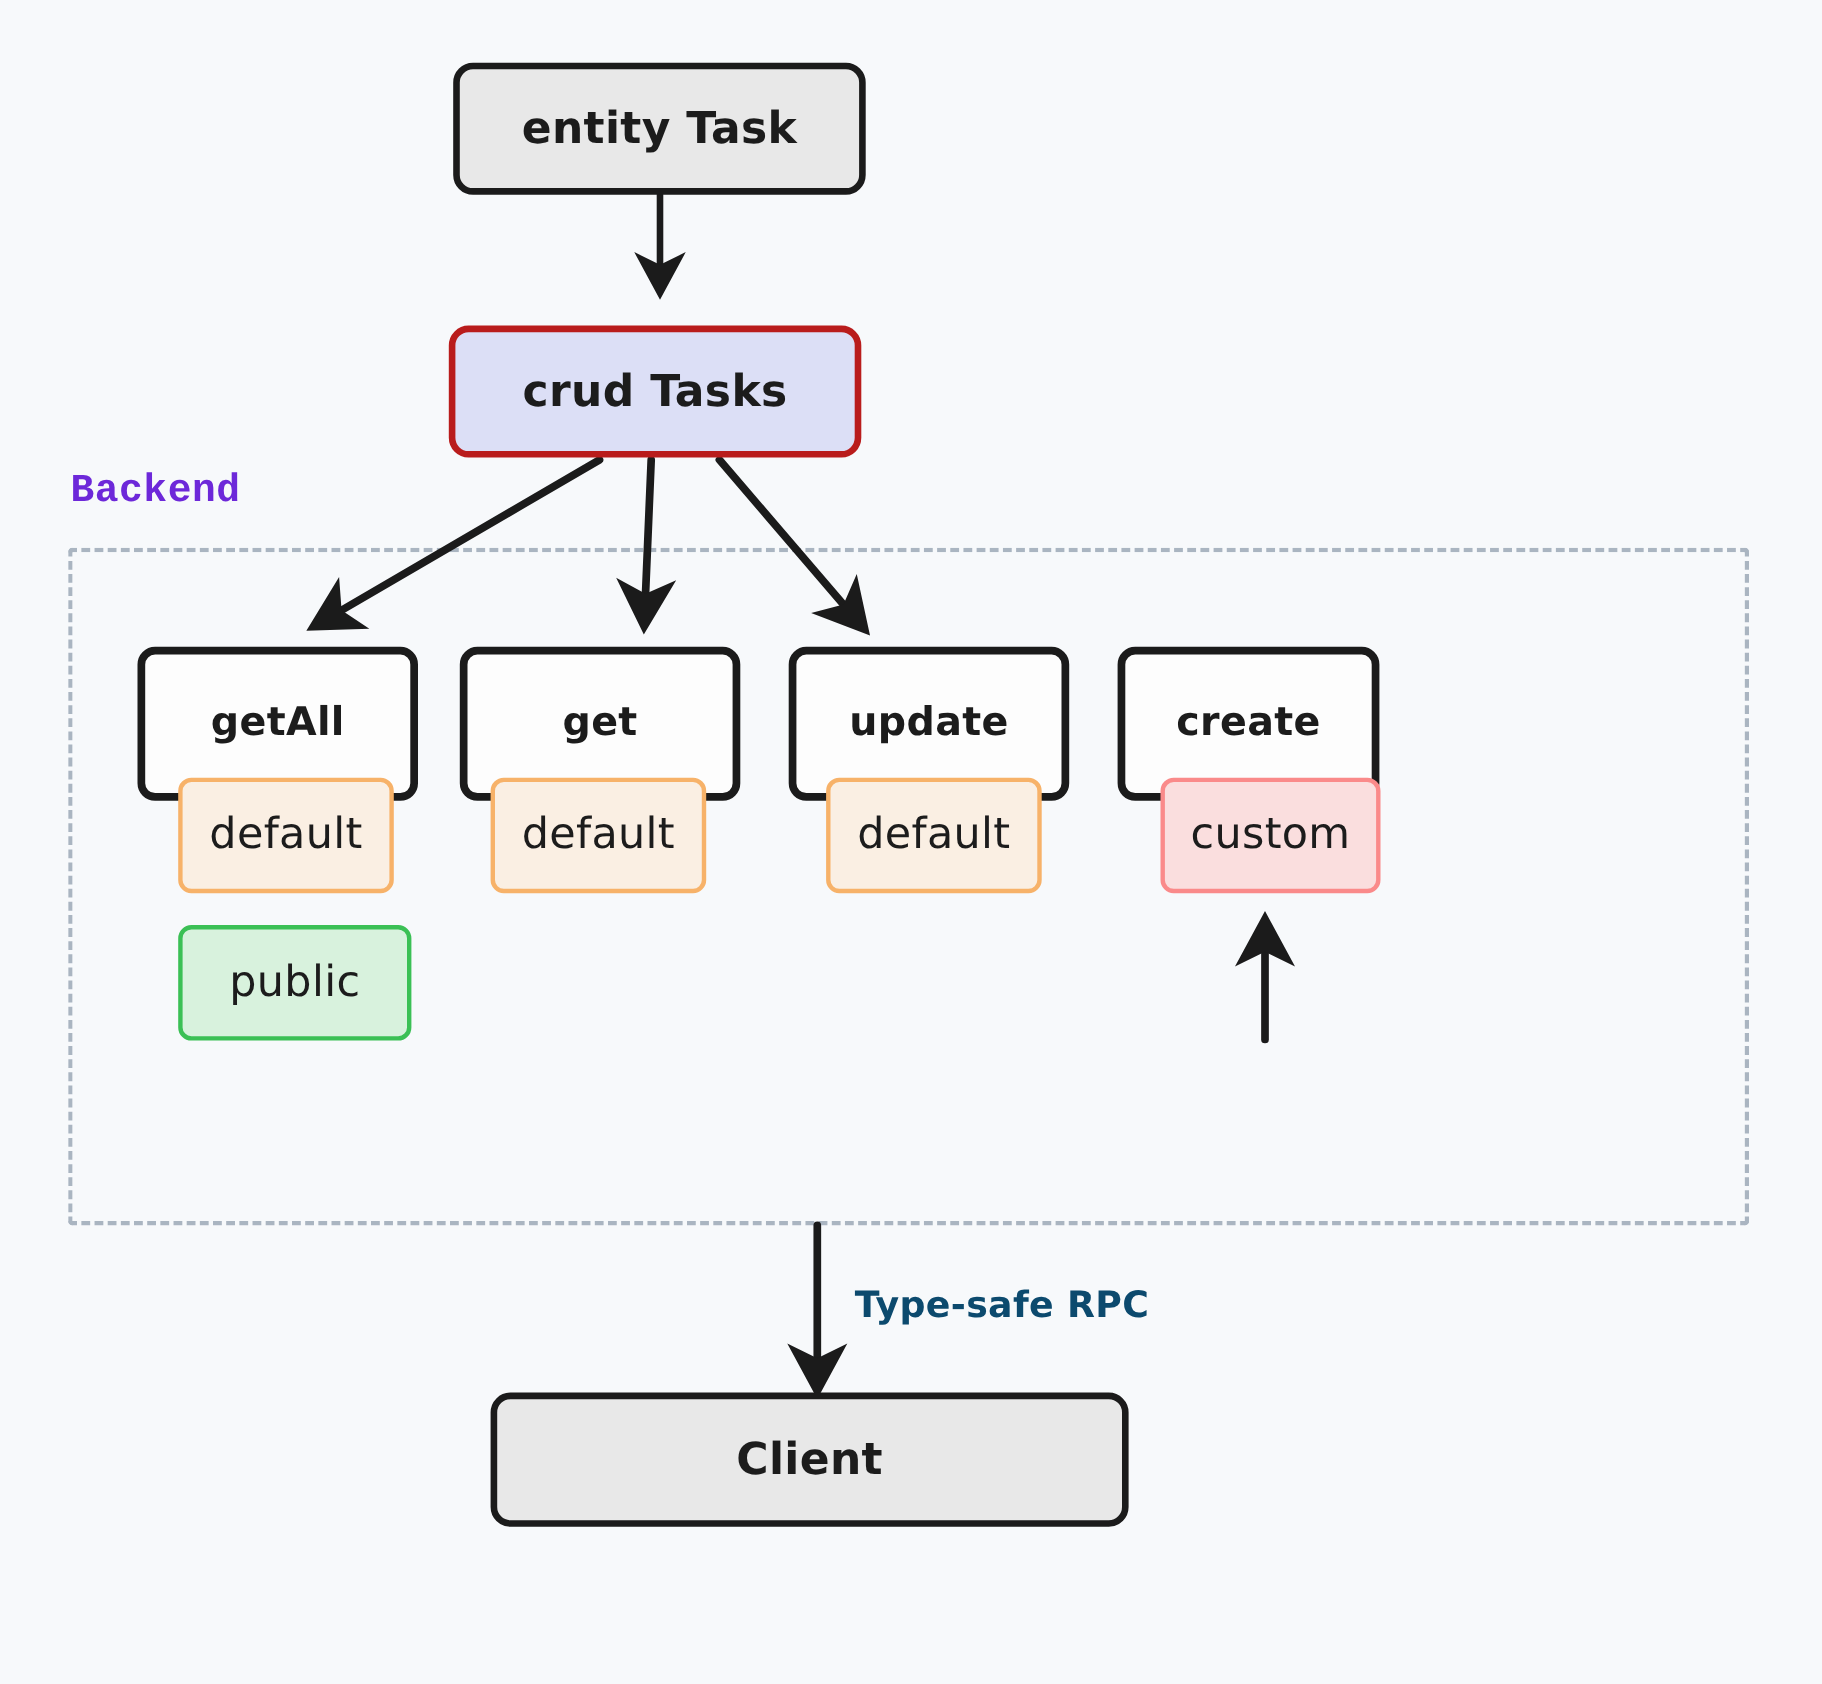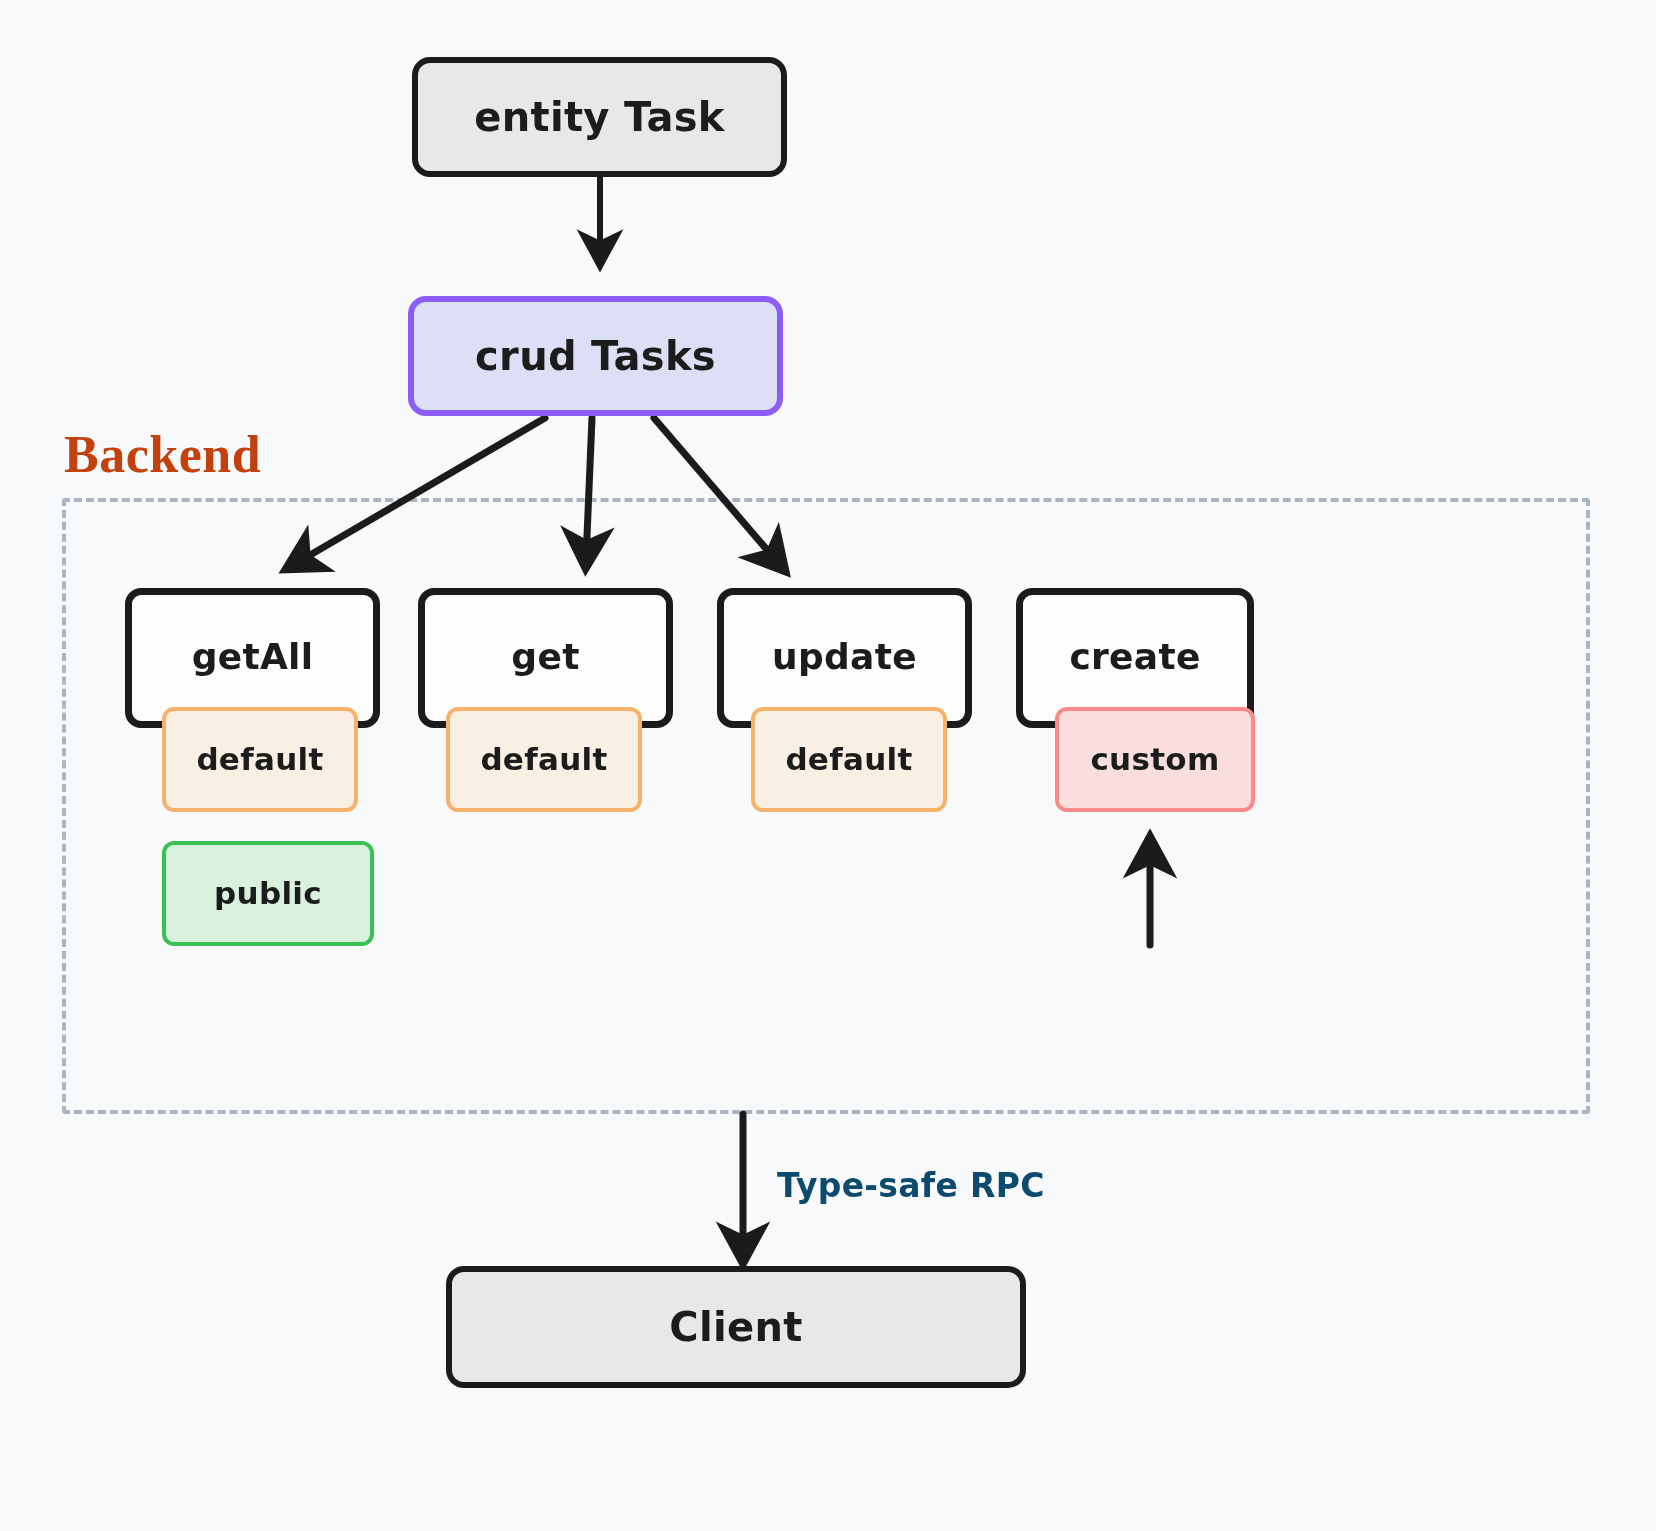--- a/index.html
+++ b/index.html
@@ -47,21 +47,21 @@
   
   .box-gray {
     background: #e8e8e8;
     border: 6px solid #1b1b1b;
     border-radius: 18px;
   }
   .box-gray .node-label { font-size: 40px; }
   
   .box-blue {
     background: #dcdff6;
-    border: 6px solid #8b5cf6;
+    border: 6px solid #b91c1c;
     border-radius: 18px;
   }
   .box-blue .node-label { font-size: 40px; }
   
   .box-white {
     background: #fdfdfd;
     border: 7px solid #1b1b1b;
     border-radius: 16px;
     align-items: flex-start;
     padding-top: 42px;
@@ -71,22 +71,22 @@
   .badge {
     position: absolute;
     box-sizing: border-box;
     display: flex;
     align-items: center;
     justify-content: center;
     border-radius: 12px;
     z-index: 4;
   }
   .badge .node-label {
-    font-size: 31px;
-    font-weight: 700;
+    font-size: 39px;
+    font-weight: 400;
   }
   .badge-default {
     background: #faefe3;
     border: 4px solid #f7b269;
   }
   .badge-public {
     background: #d8f2dd;
     border: 4px solid #3bc055;
   }
   .badge-custom {
@@ -96,24 +96,24 @@
   
   .group-box {
     position: absolute;
     box-sizing: border-box;
     border: 4px dashed #aab5c1;
     border-radius: 4px;
     z-index: 0;
   }
   .group-title {
     position: absolute;
-    font-family: Liberation Serif, serif;
+    font-family: Liberation Mono, monospace;
     font-weight: 700;
-    font-size: 52px;
-    color: #c2410c;
+    font-size: 36px;
+    color: #6d28d9;
     letter-spacing: 0.5px;
     z-index: 2;
     white-space: nowrap;
   }
   .edge-label {
     position: absolute;
     font-family: "DejaVu Sans", sans-serif;
     font-weight: 700;
     font-size: 33px;
     color: #0c4a6e;

